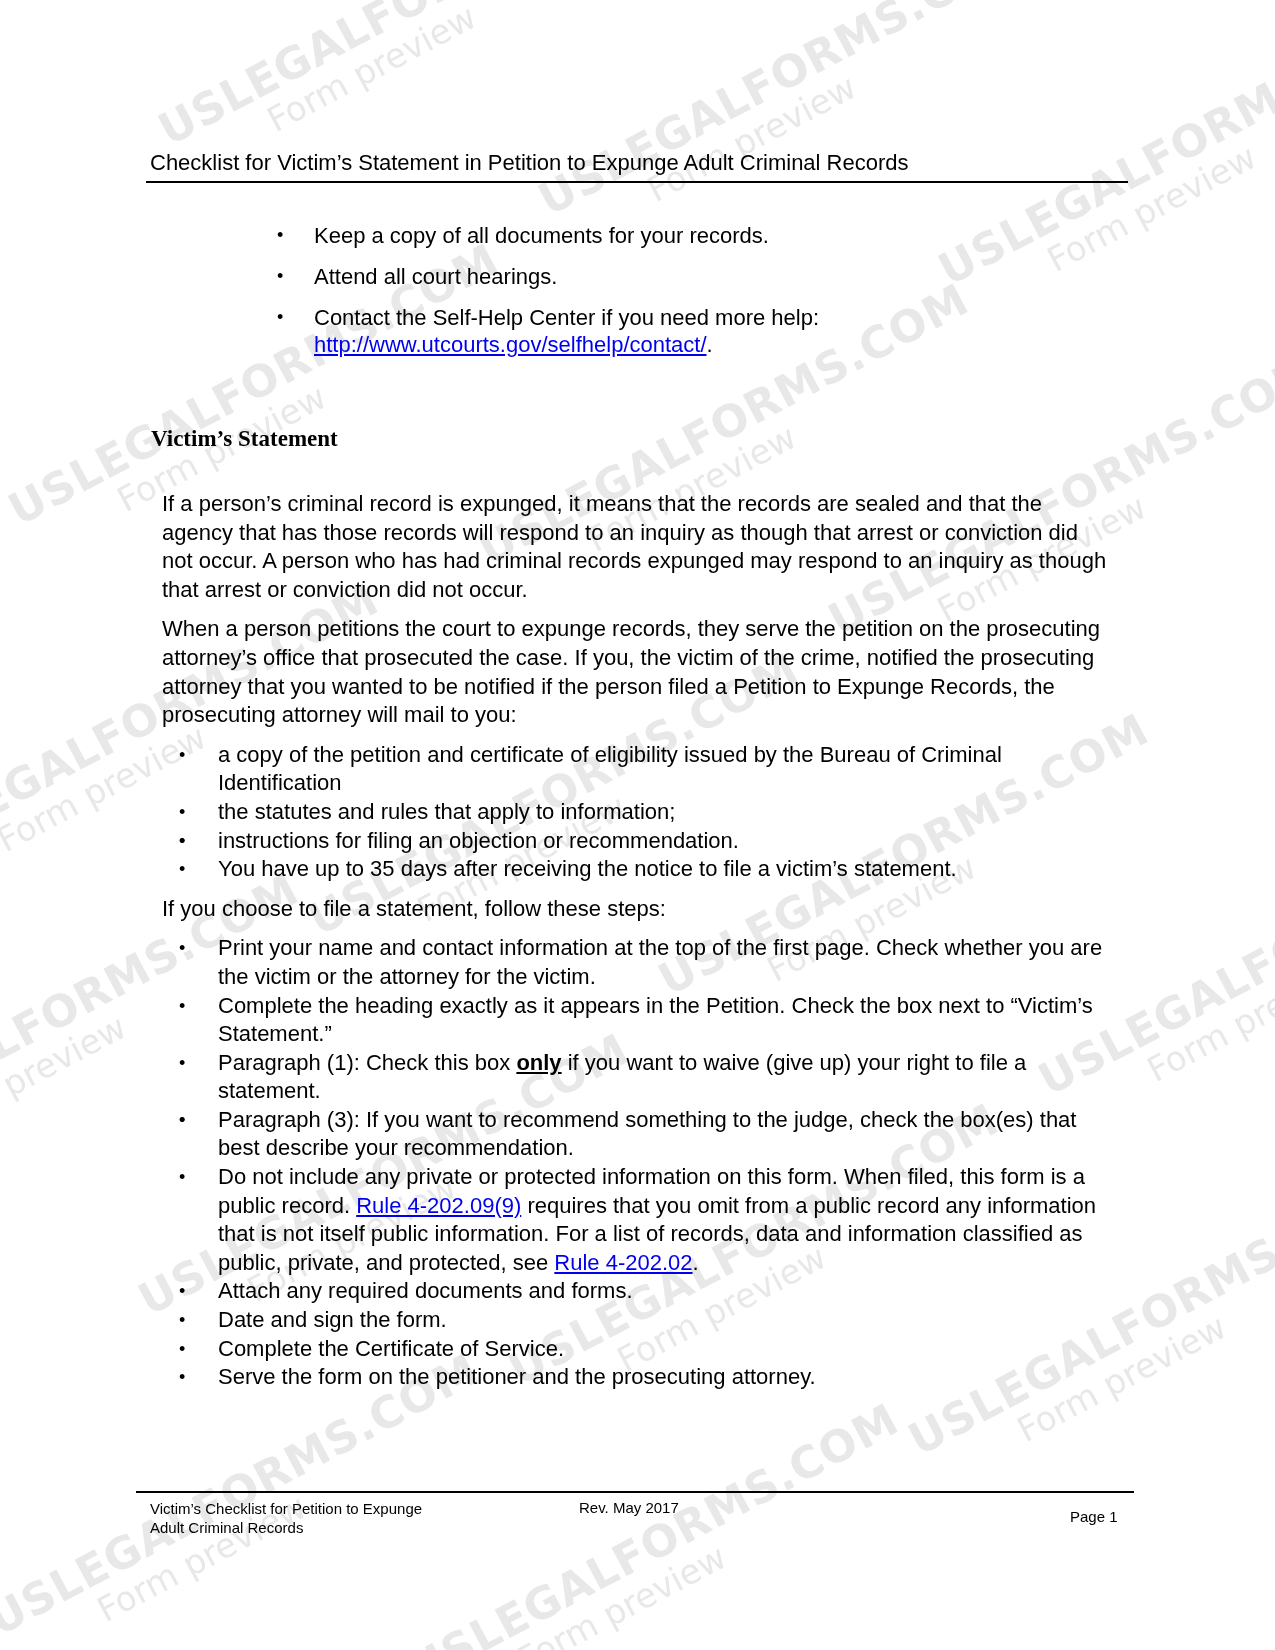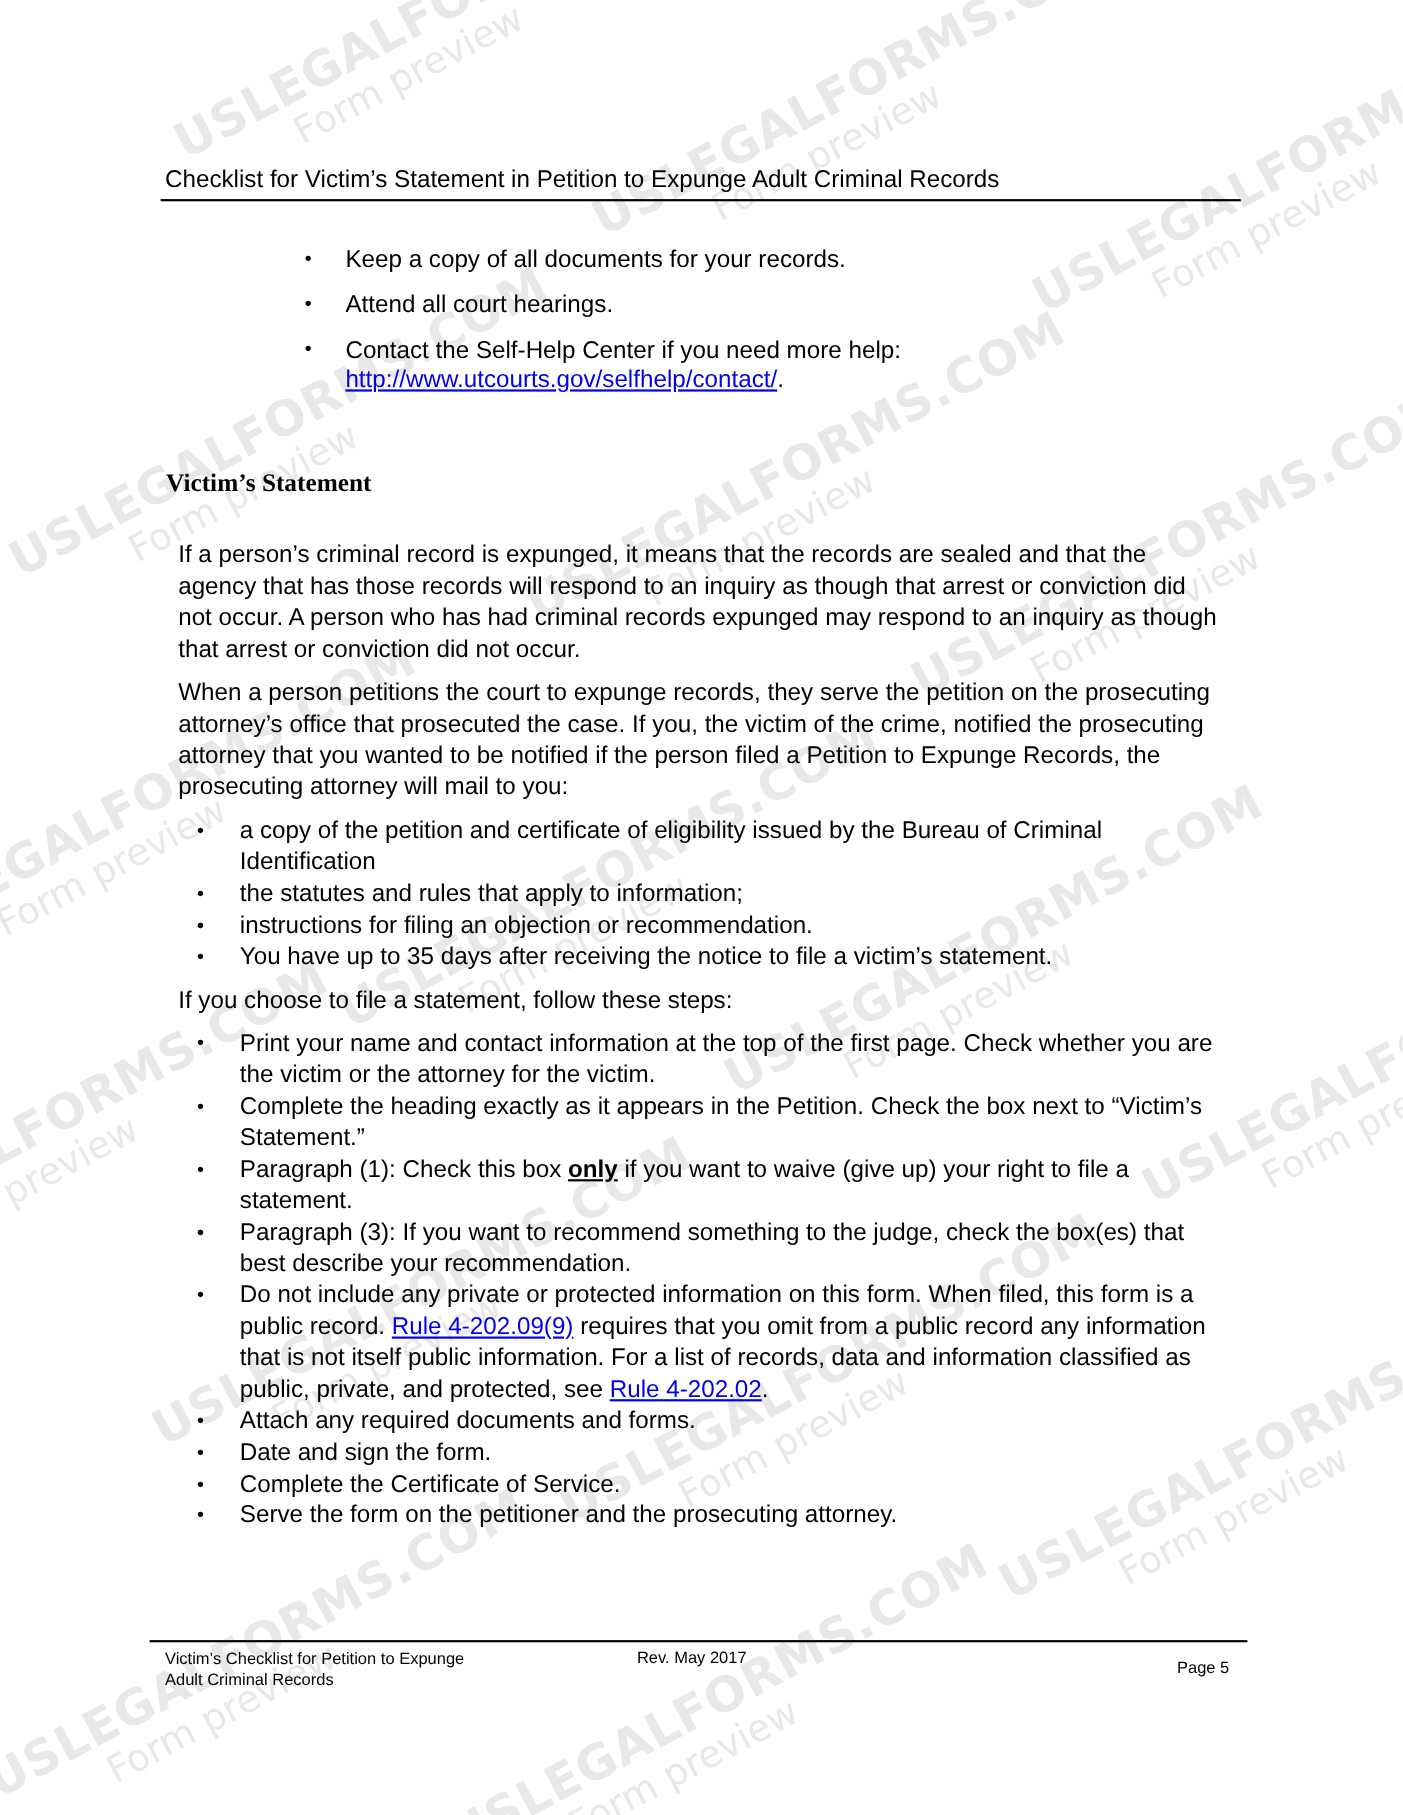--- a/index.html
+++ b/index.html
@@ -142,14 +142,14 @@
       <li><span class="bullet">•</span><span>Serve the form on the petitioner and the prosecuting attorney.</span></li>
     </ul>
   </div>
 
   <div class="footer-rule"></div>
   <div class="footer-left">
     <div>Victim’s Checklist for Petition to Expunge</div>
     <div>Adult Criminal Records</div>
   </div>
   <div class="footer-mid">Rev. May 2017</div>
-  <div class="footer-right">Page 5</div>
+  <div class="footer-right">Page 1</div>
 </div>
 
 </body></html>

